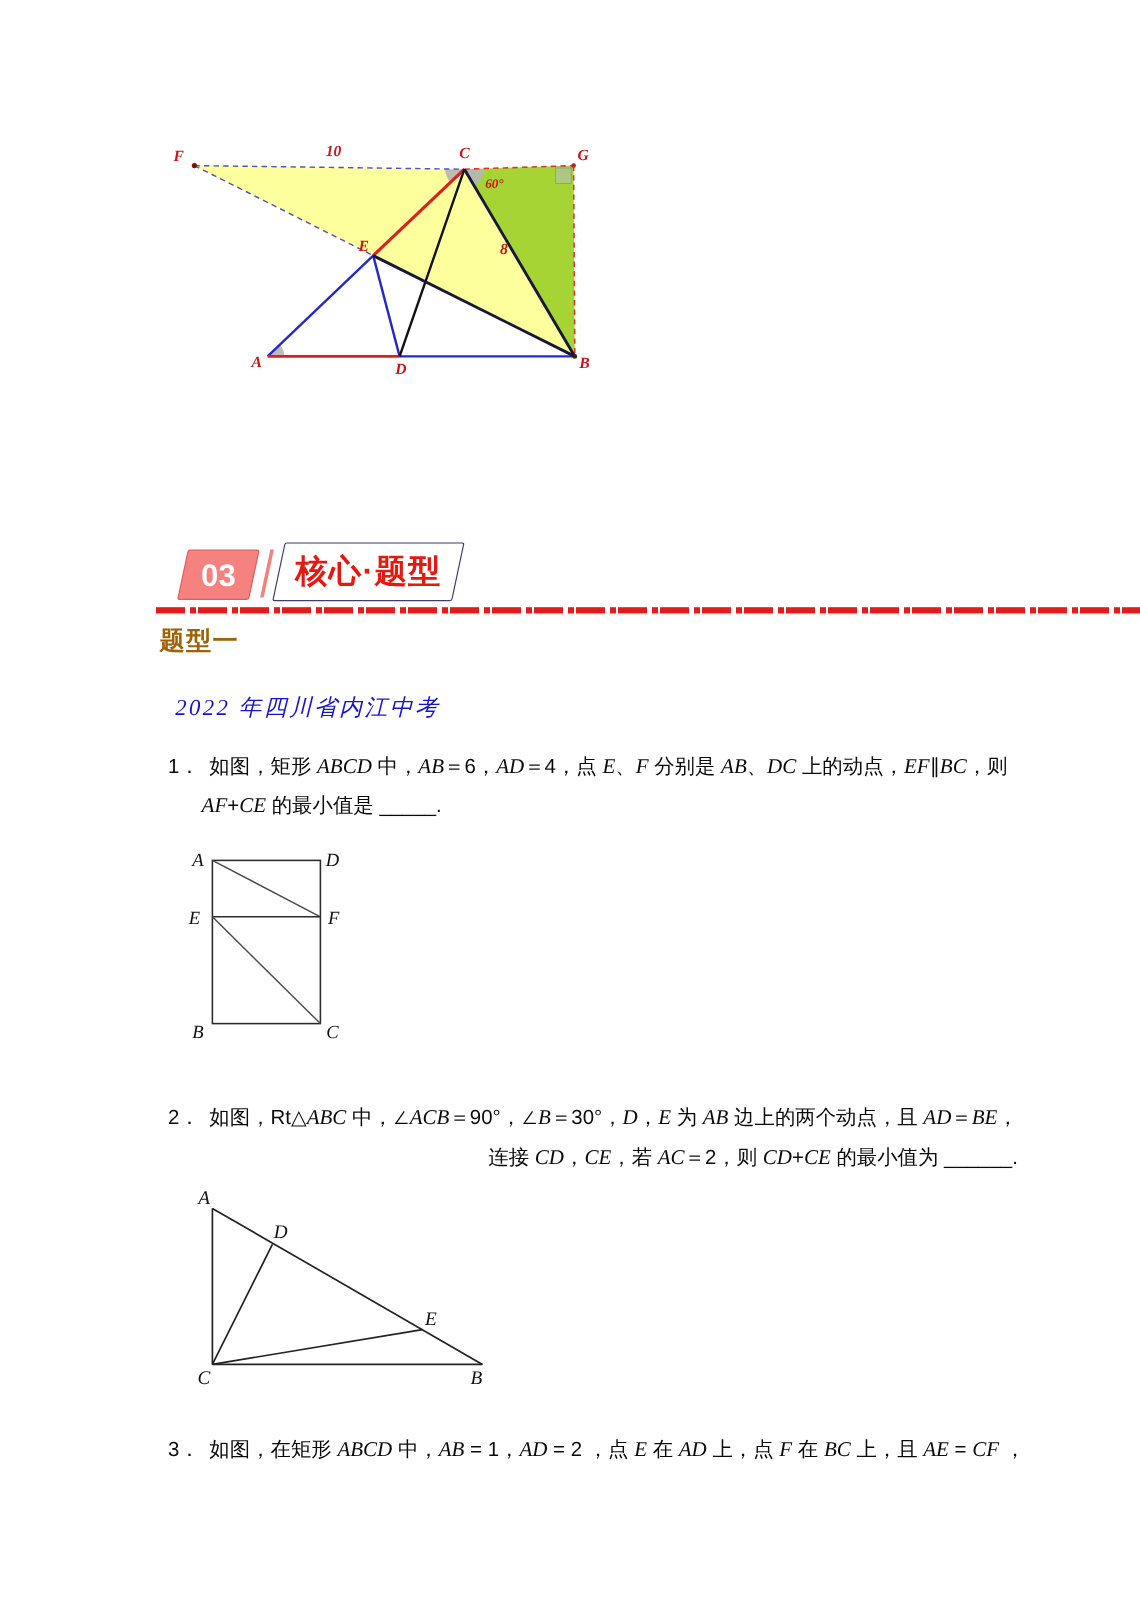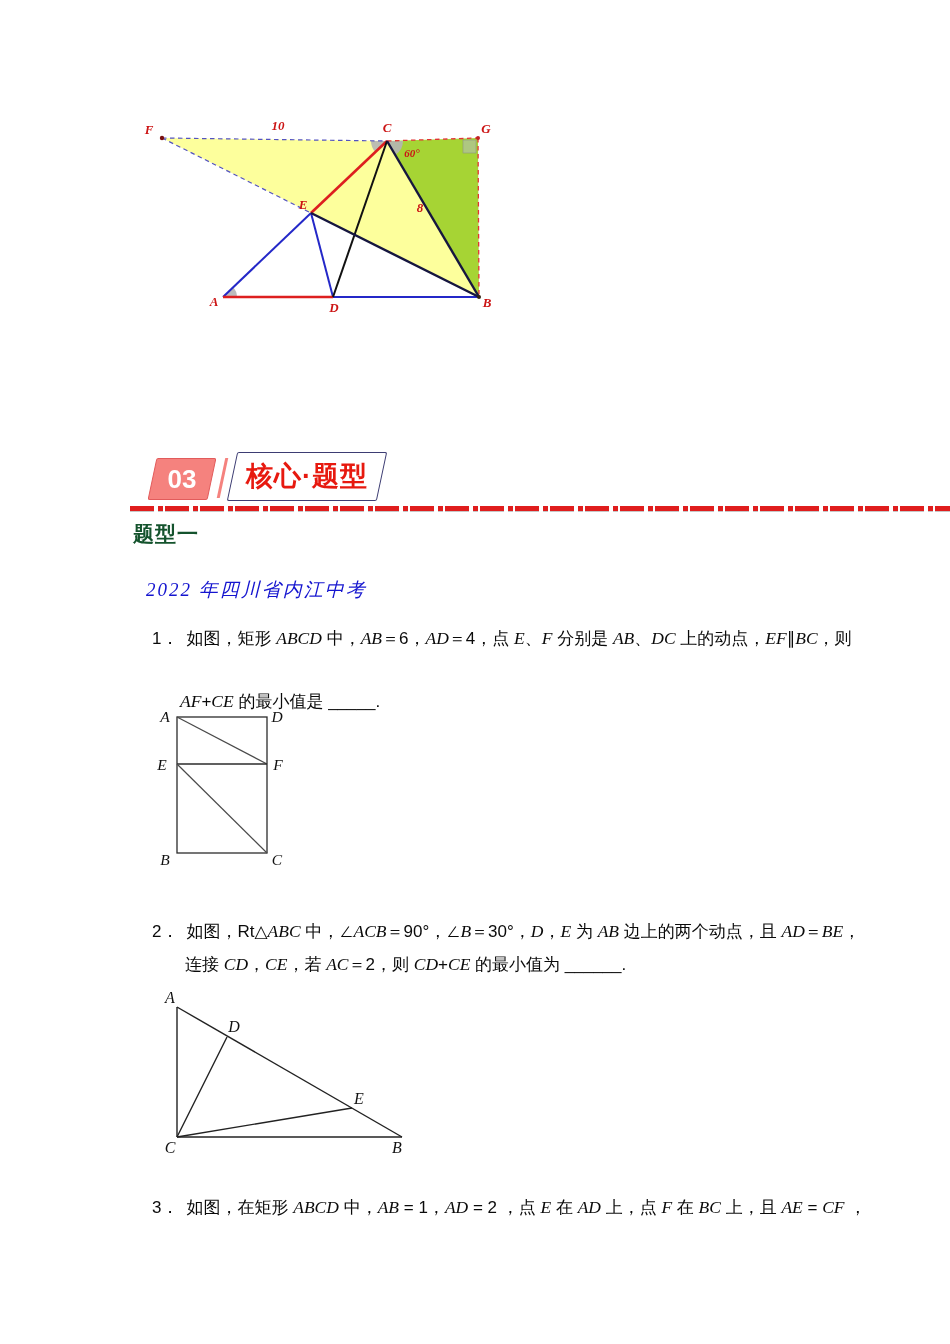--- a/index.html
+++ b/index.html
@@ -21,29 +21,29 @@
                     font-size:27px;line-height:47px;text-align:center;letter-spacing:1px;}
 
   
   .separator{position:absolute;left:130px;top:506px;width:820px;height:5px;
      background:repeating-linear-gradient(90deg,#E01D1D 0 24px,transparent 24px 28px,
                 #E01D1D 28px 33px,transparent 33px 35px);
      filter:drop-shadow(0 1.5px 0 rgba(130,130,130,.45));}
 
   
   .section-heading{position:absolute;left:133px;top:520px;display:flex;gap:26px;
-                   font-weight:bold;font-size:21px;color:#14532d;letter-spacing:1px;}
+                   font-weight:bold;font-size:21px;color:#a16207;letter-spacing:1px;}
   .source-line{position:absolute;left:146px;top:577px;font-family:"Liberation Serif",serif;
                font-style:italic;font-size:19px;color:#1414CF;letter-spacing:2px;text-align:right;}
-  .problem{position:absolute;left:152px;font-size:17px;line-height:33px;white-space:nowrap;}
+  .problem{position:absolute;left:140px;font-size:17px;line-height:33px;white-space:nowrap;}
   .problem .num{display:inline-block;margin-right:8px;}
   .problem .cont{display:block;}
   .math{font-family:"Liberation Serif",serif;font-style:italic;font-size:17.5px;}
-  .p1{top:622px;} .p1 .cont{margin-left:28px;margin-top:30px;}
-  .p2{top:915px;} .p2 .cont{margin-left:33px;}
+  .p1{top:622px;} .p1 .cont{margin-left:28px;}
+  .p2{top:915px;} .p2 .cont{margin-left:21px;text-align:right;}
   .p3{top:1191px;}
 
   .fig{position:absolute;}
 </style>
 </head>
 <body>
 
 <div class="page">
 
   <svg class="fig" style="left:130px;top:112px" width="380" height="210" viewBox="130 112 380 210">

